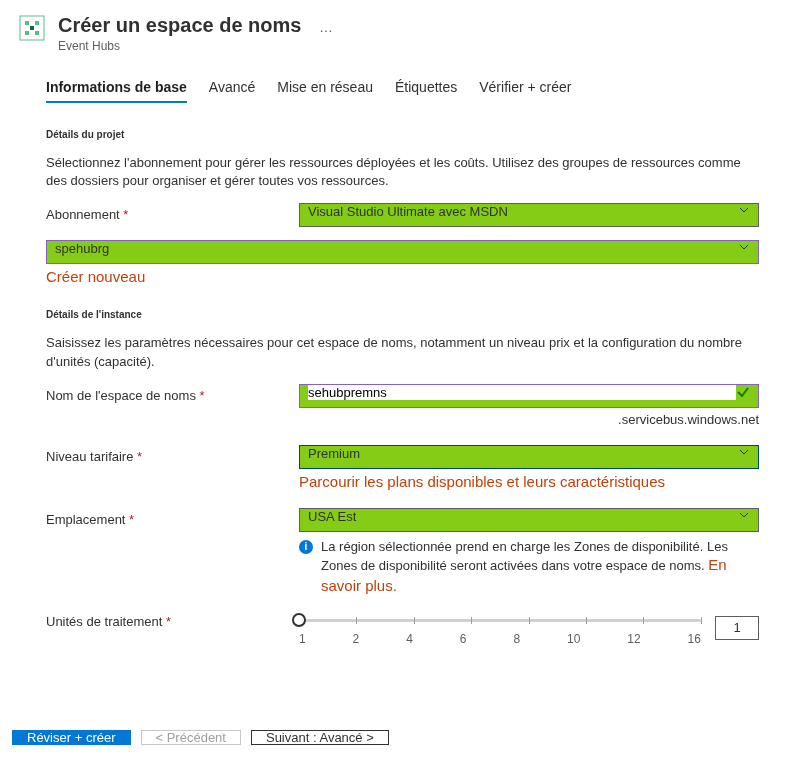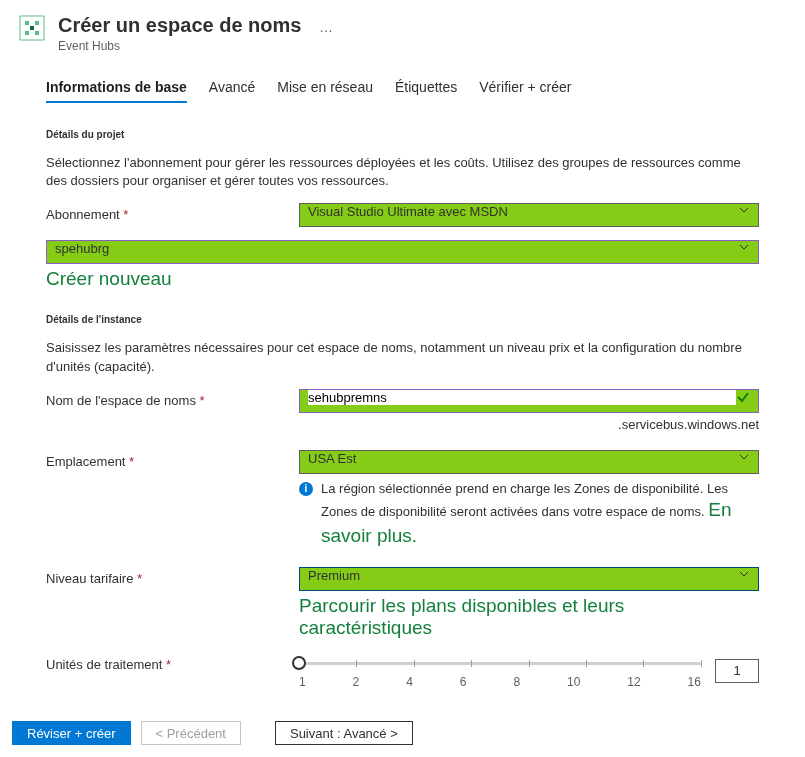--- a/index.html
+++ b/index.html
@@ -28,41 +28,41 @@
   .form-field { flex: 1; }
 
   .select-box { border: 1px solid #605e5c; height: 24px; display:flex; align-items:flex-start; padding: 0 8px; font-size:13px; position:relative; background:#84cc16; cursor:pointer;}
   .select-box.sel-purple { border-color: #8661c5; }
   .select-box.sel-blue { border-color: #004578; }
   .select-box .chev { margin-left:auto; }
   .select-box.green input { border:none; outline:none; flex:1; font-size:13px; }
   .select-box.green { border-color: #8661c5; }
   .check-green { color: #107c10; font-weight:bold; }
 
-  .link { color:#15803d; font-size:19px; cursor:pointer; }
+  .link { color:#c2410c; font-size:15px; cursor:pointer; }
   .link-below { margin-top: 4px; display:inline-block;}
 
   .under-text { text-align:right; font-size:13px; color:#323130; margin-top:4px; }
 
   .info-row { display:flex; gap:8px; margin-top:6px; align-items:flex-start; font-size:13px; line-height:1.35; }
   .info-icon { width:14px; height:14px; border-radius:50%; background:#0078d4; color:#fff; font-size:10px; display:flex; align-items:center; justify-content:center; font-weight:bold; flex-shrink:0; margin-top:2px;}
 
   .slider-wrap { display:flex; align-items:center; gap:14px; }
   .slider-track { flex:1; position:relative; height:20px; }
   .slider-line { position:absolute; top:9px; left:0; right:0; height:3px; background:#d2d0ce; border-radius:2px; }
   .slider-tick { position:absolute; top:7px; width:1px; height:7px; background:#a19f9d; }
   .slider-thumb { position:absolute; top:3px; width:14px; height:14px; border-radius:50%; border:2px solid #323130; background:#fff; left:-7px; }
   .slider-labels { display:flex; justify-content:space-between; font-size:12px; color:#605e5c; margin-top:2px; padding-right: 0; }
   .slider-value { width:44px; height:24px; border:1px solid #605e5c; text-align:center; font-size:13px; display:flex; align-items:center; justify-content:center;}
 
   .footer { position:absolute; bottom:0; left:0; right:0; display:flex; gap:10px; padding: 6px 12px 12px 12px; background:#fff; }
-  .btn { height:24px; padding:0 14px; font-size:13px; display:flex; align-items:center; justify-content:center; cursor:pointer; }
+  .btn { height:15px; padding:0 14px; font-size:13px; display:flex; align-items:center; justify-content:center; cursor:pointer; }
   .btn-primary { background:#0078d4; color:#fff; border:1px solid #0078d4;}
   .btn-disabled { background:#fff; color:#a19f9d; border:1px solid #c8c6c4; cursor:default;}
-  .btn-secondary { background:#fff; color:#323130; border:1px solid #323130;margin-left:24px;}
+  .btn-secondary { background:#fff; color:#323130; border:1px solid #323130;}
 
   svg.chev { width:12px; height:12px; }
 </style>
 </head>
 <body>
 
 <div class="header">
   <div class="header-icon">
     <svg width="26" height="26" viewBox="0 0 26 26">
       <rect x="1" y="1" width="24" height="24" fill="none" stroke="#5bb98c" stroke-width="1"></rect>
@@ -134,50 +134,50 @@
               <path d="M2 7 L6 11 L12 3" stroke="#107c10" stroke-width="2" fill="none"></path>
             </svg>
         </span>
       </div>
       <div class="under-text">.servicebus.windows.net</div>
     </div>
   </div>
 
   <div class="form-row" style="margin-top:18px">
     <div class="form-label">
+      <span>Niveau tarifaire</span> <span class="req">*</span>
+    </div>
+    <div class="form-field">
+      <div class="select-box sel-blue">
+        <span>Premium</span>
+        <svg class="chev" viewBox="0 0 12 12">
+            <path d="M2 4 L6 8 L10 4" stroke="#323130" fill="none" stroke-width="1"></path>
+          </svg>
+      </div>
+      <span class="link link-below">Parcourir les plans disponibles et leurs caractéristiques</span>
+    </div>
+  </div>
+
+  <div class="form-row" style="margin-top:18px">
+    <div class="form-label">
       <span>Emplacement</span> <span class="req">*</span>
     </div>
     <div class="form-field">
       <div class="select-box">
         <span>USA Est</span>
         <svg class="chev" viewBox="0 0 12 12">
             <path d="M2 4 L6 8 L10 4" stroke="#323130" fill="none" stroke-width="1"></path>
           </svg>
       </div>
       <div class="info-row">
         <div class="info-icon">i</div>
         <div>
           <span>La région sélectionnée prend en charge les Zones de disponibilité. Les Zones de disponibilité seront activées dans votre espace de noms. </span><span class="link">En savoir plus.</span>
         </div>
       </div>
-    </div>
-  </div>
-
-  <div class="form-row" style="margin-top:18px">
-    <div class="form-label">
-      <span>Niveau tarifaire</span> <span class="req">*</span>
-    </div>
-    <div class="form-field">
-      <div class="select-box sel-blue">
-        <span>Premium</span>
-        <svg class="chev" viewBox="0 0 12 12">
-            <path d="M2 4 L6 8 L10 4" stroke="#323130" fill="none" stroke-width="1"></path>
-          </svg>
-      </div>
-      <span class="link link-below">Parcourir les plans disponibles et leurs caractéristiques</span>
     </div>
   </div>
 
   <div class="form-row" style="margin-top:14px">
     <div class="form-label">
       <span>Unités de traitement</span> <span class="req">*</span>
     </div>
     <div class="form-field">
       <div class="slider-wrap">
         <div style="flex:1">

